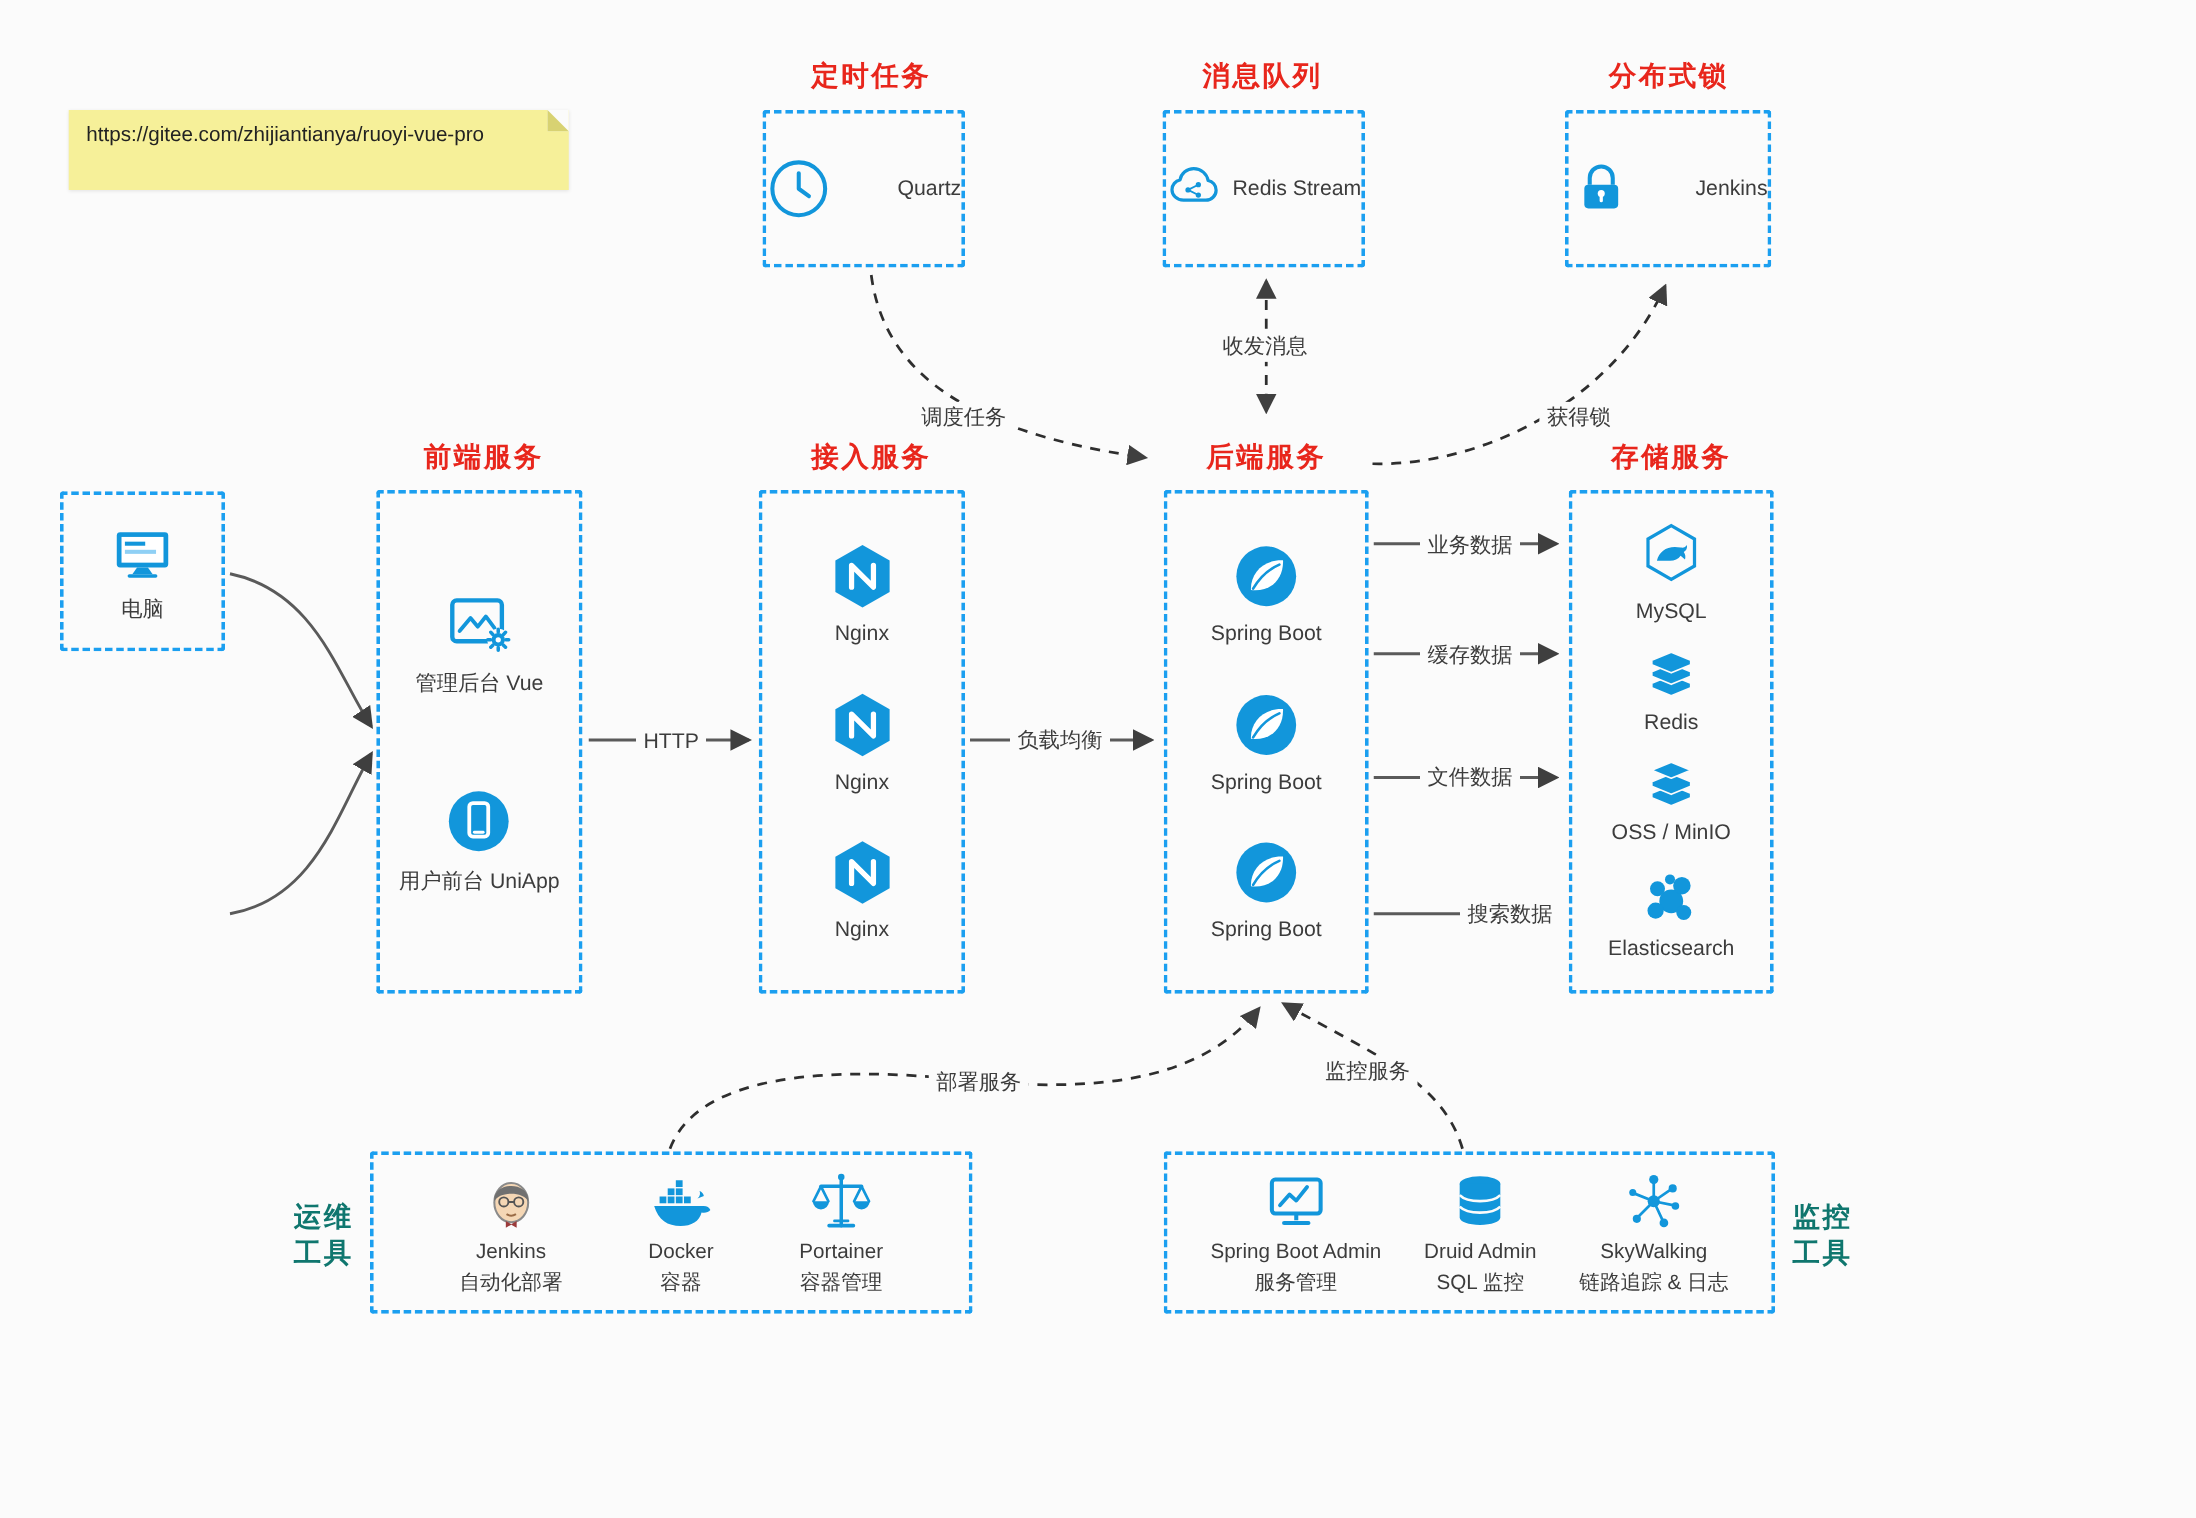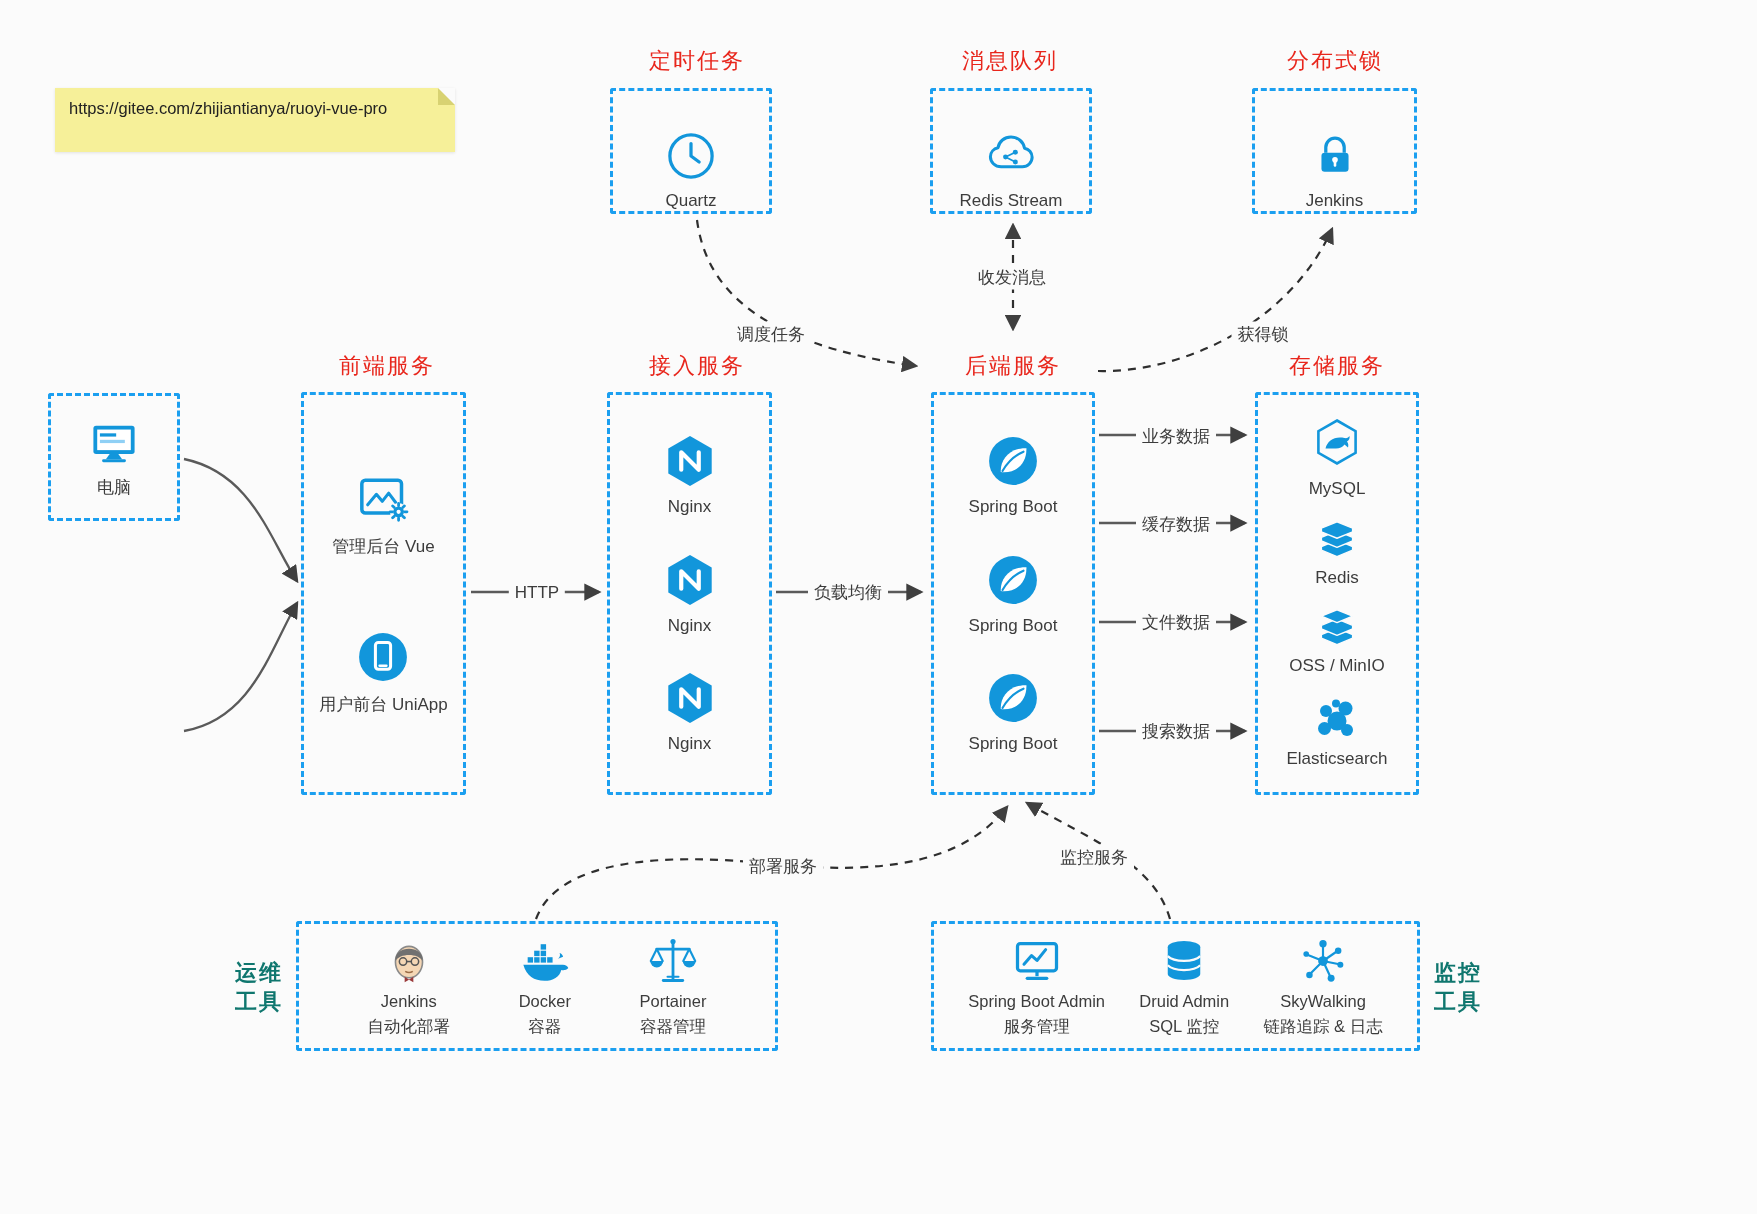--- a/index.html
+++ b/index.html
@@ -5,32 +5,32 @@
   * { margin:0; padding:0; box-sizing:border-box; }
   body { background:#fbfbfb; }
   .canvas {
     position:relative; width:1757px; height:1214px; background:#fbfbfb;
     font-family:"Liberation Sans","DejaVu Sans",sans-serif; overflow:hidden;
   }
   .overlay { position:absolute; left:0; top:0; z-index:1; }
   .dashed-box { position:absolute; border:3px dashed #1b9ff0; border-radius:3px; z-index:2; background:transparent; }
   .section-title {
     position:absolute; transform:translate(-50%,-50%); color:#e8261c;
-    font-size:22px; font-weight:normal; letter-spacing:2px; white-space:nowrap; z-index:3;text-align:right;
+    font-size:22px; font-weight:bold; letter-spacing:2px; white-space:nowrap; z-index:3;text-align:right;
   }
   .side-label {
     position:absolute; transform:translate(-50%,-50%); color:#0f766e;
     font-size:22px; font-weight:bold; letter-spacing:2px; text-align:center; line-height:1.3; z-index:3;
   }
   .edge-label {
     position:absolute; transform:translate(-50%,-50%); background:#fbfbfb;
     color:#3c3c3c; font-size:17px; padding:1px 6px; white-space:nowrap; z-index:3;
   }
   .node-label { color:#3c3c3c; font-size:17px; white-space:nowrap; }
-  .top-box { display:flex; flex-direction:column; align-items:center; justify-content:flex-end; gap:9px; }
+  .top-box { display:flex; flex-direction:row; align-items:center; justify-content:space-between; gap:9px; }
   .client-box { display:flex; flex-direction:column; align-items:center; justify-content:center; gap:8px; }
   .col-box { display:flex; flex-direction:column; align-items:center; justify-content:space-evenly; padding:4px 0; }
   .node { display:flex; flex-direction:column; align-items:center; gap:8px; }
   .bottom-box { display:flex; align-items:center; justify-content:space-evenly; }
   .bottom-item { display:flex; flex-direction:column; align-items:center; gap:3px; text-align:center; }
   .bottom-item .node-label { font-size:16.5px; line-height:1.35; }
   .icon56 { width:56px; height:56px; } .icon52 { width:52px; height:52px; }
   .icon48 { width:48px; height:48px; } .icon44 { width:44px; height:44px; }
   .sticky-note {
     position:absolute; left:55px; top:88px; width:400px; height:64px; z-index:2;
@@ -243,21 +243,21 @@
       </svg>
       <div class="node-label">Elasticsearch</div>
     </div>
   </div>
 
   <div class="edge-label" style="left:537px;top:593px;">HTTP</div>
   <div class="edge-label" style="left:848px;top:592px;">负载均衡</div>
   <div class="edge-label" style="left:1176px;top:436px;">业务数据</div>
   <div class="edge-label" style="left:1176px;top:524px;">缓存数据</div>
   <div class="edge-label" style="left:1176px;top:622px;">文件数据</div>
-  <div class="edge-label" style="left:1176px;top:731px;">搜索数据</div>
+  <div class="edge-label" style="left:1208px;top:731px;">搜索数据</div>
   <div class="edge-label" style="left:771px;top:334px;">调度任务</div>
   <div class="edge-label" style="left:1012px;top:277px;">收发消息</div>
   <div class="edge-label" style="left:1263px;top:334px;">获得锁</div>
   <div class="edge-label" style="left:783px;top:866px;">部署服务</div>
   <div class="edge-label" style="left:1094px;top:857px;">监控服务</div>
 
   <div class="side-label" style="left:259px;top:988px;">
     <div>运维</div>
     <div>工具</div>
   </div>

